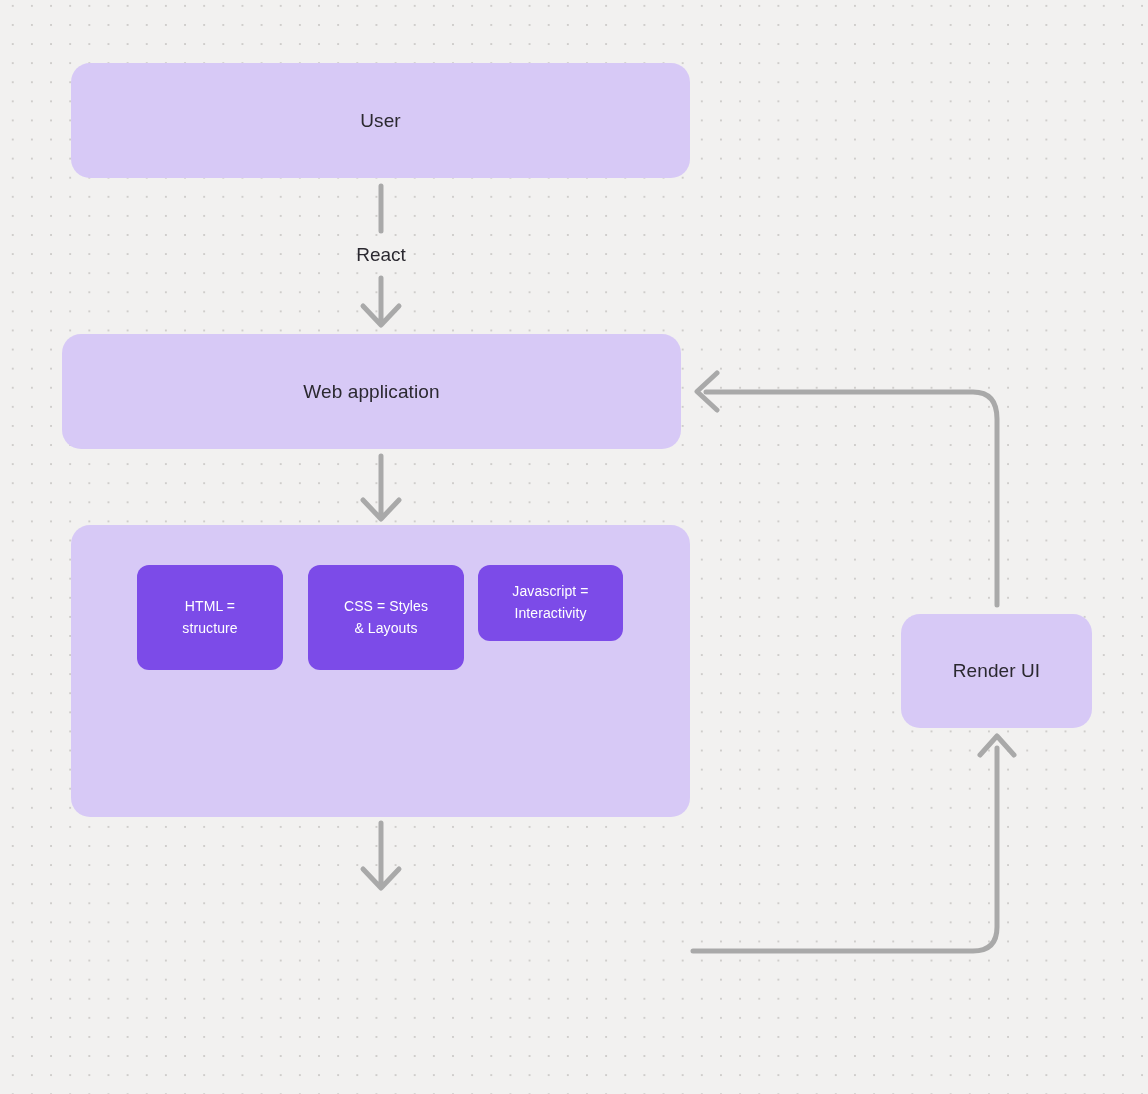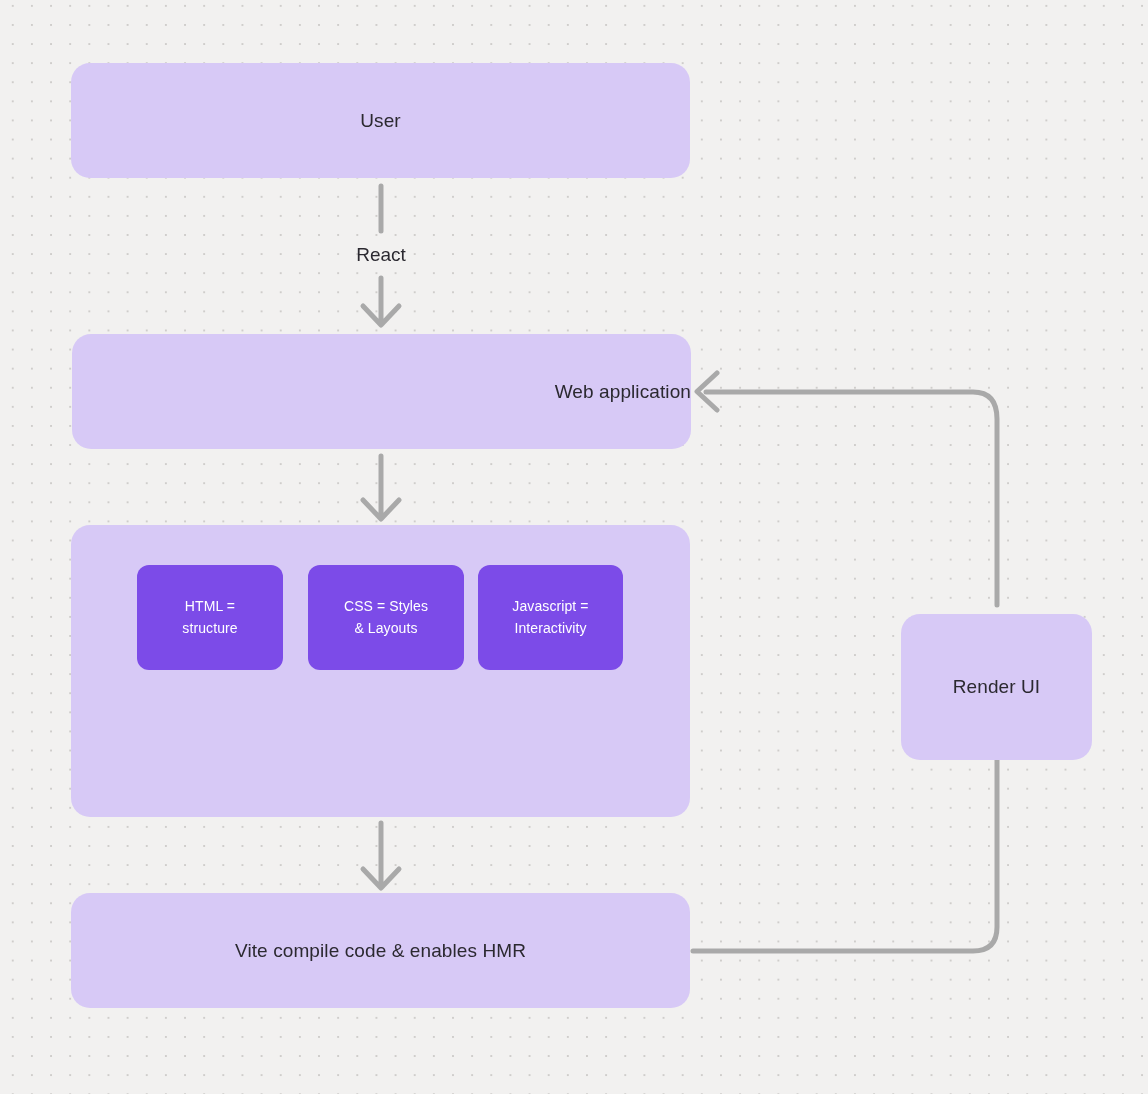--- a/index.html
+++ b/index.html
@@ -39,41 +39,41 @@
     border-radius: 19px;
     display: flex;
     align-items: center;
     justify-content: center;
     color: var(--label-text);
     font-size: 19px;
     font-weight: 500;
     letter-spacing: 0.1px;
   }
   .node-user   { left: 71px;  top: 63px;  width: 619px; height: 115px; }
-  .node-webapp { left: 72px;  top: 334px; width: 619px; height: 115px; justify-content: flex-end; }
+  .node-webapp { left: 62px;  top: 334px; width: 619px; height: 115px; }
   .node-group  { left: 71px;  top: 525px; width: 619px; height: 292px; }
   .node-vite   { left: 71px;  top: 893px; width: 619px; height: 115px; }
-  .node-render { left: 901px; top: 614px; width: 191px; height: 146px; text-align: center; }
+  .node-render { left: 901px; top: 614px; width: 191px; height: 114px; text-align: center; }
   .chip {
     position: absolute;
     background: var(--chip-fill);
     border-radius: 12px;
     display: flex;
     align-items: center;
     justify-content: center;
     text-align: center;
     color: var(--chip-text);
     font-size: 14px;
     font-weight: 500;
     line-height: 1.55;
     white-space: pre-line;
   }
   .chip-html { left: 66px;  top: 40px; width: 146px; height: 105px; }
   .chip-css  { left: 237px; top: 40px; width: 156px; height: 105px; }
-  .chip-js   { left: 407px; top: 40px; width: 145px; height: 105px; }
+  .chip-js   { left: 407px; top: 40px; width: 145px; height: 76px; }
   .group-caption {
     position: absolute;
     left: 0; right: 0;
     top: 193px;
     text-align: center;
     color: var(--label-text);
     font-size: 19px;
     font-weight: 500;
   }
   .edge-label {
@@ -121,21 +121,18 @@
     <div class="chip chip-css">
       <span>CSS = Styles
 &amp; Layouts</span>
     </div>
     <div class="chip chip-js">
       <span>Javascript =
 Interactivity</span>
     </div>
   </div>
 
-  <div class="node node-vite">
-    <span>Vite compile code &amp; enables HMR</span>
-  </div>
 
   <div class="node node-render">
     <span>Render UI</span>
   </div>
 
 </div>
 
 </body></html>

